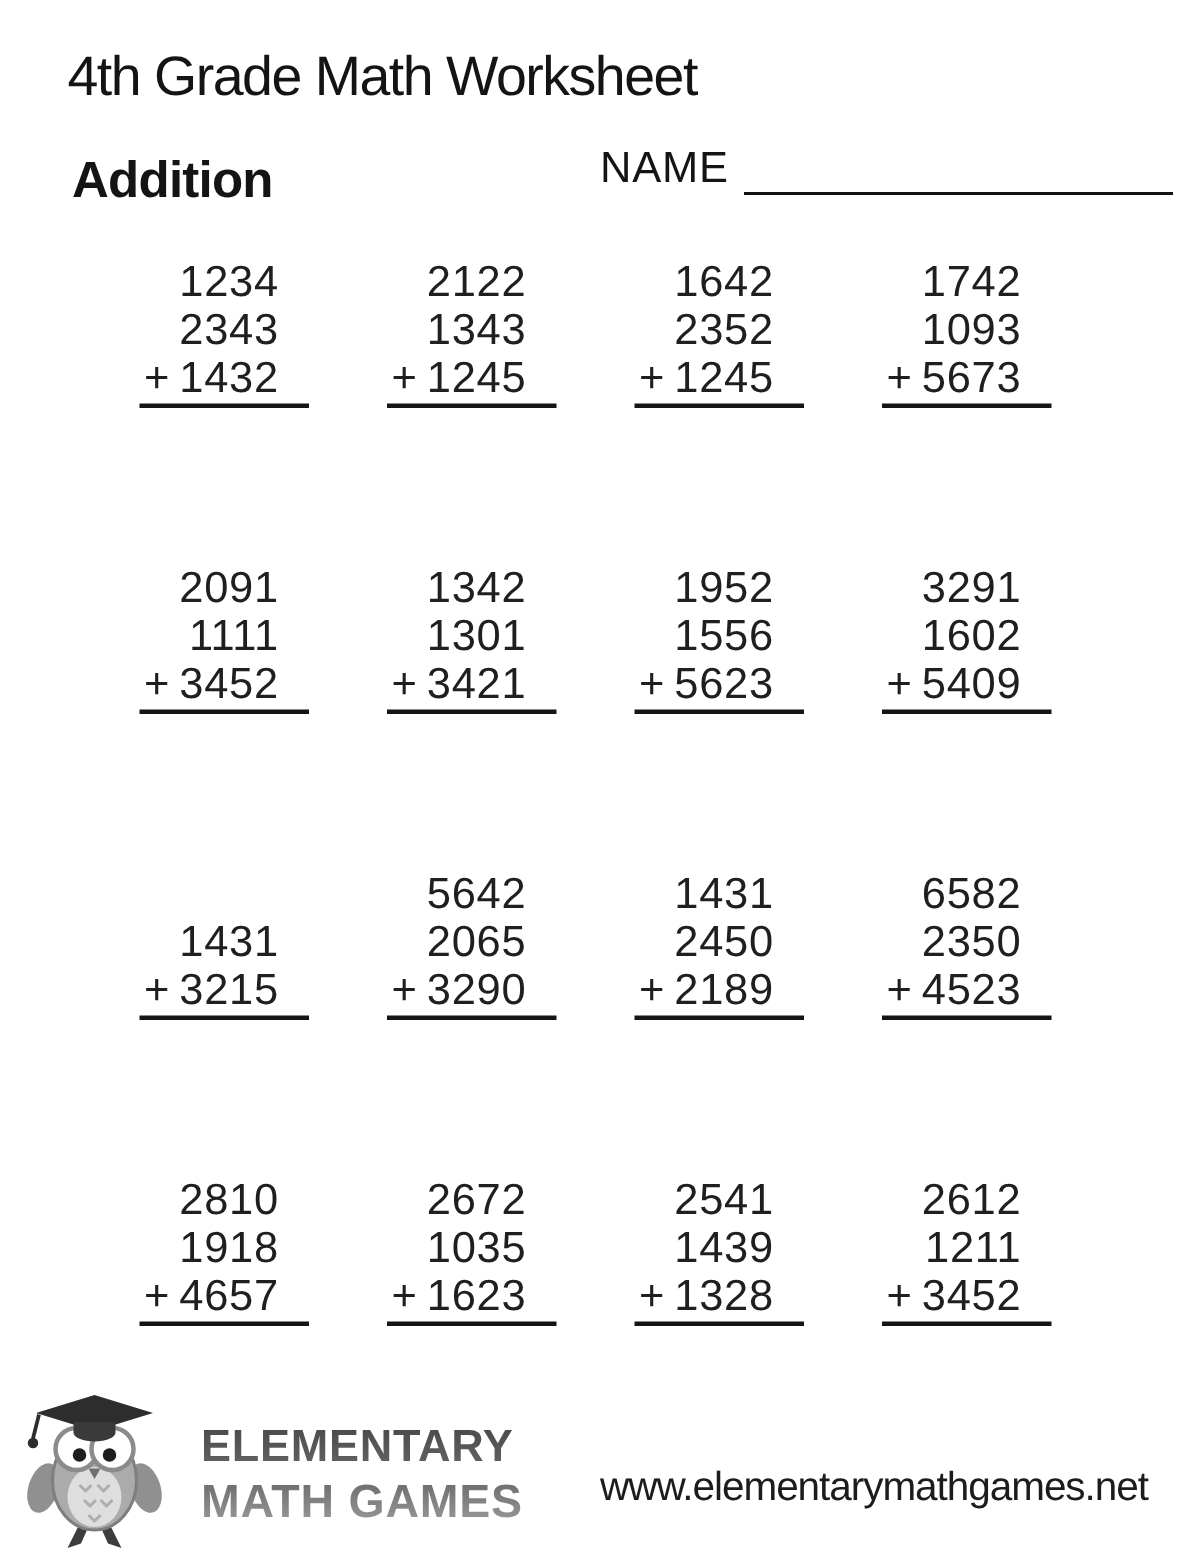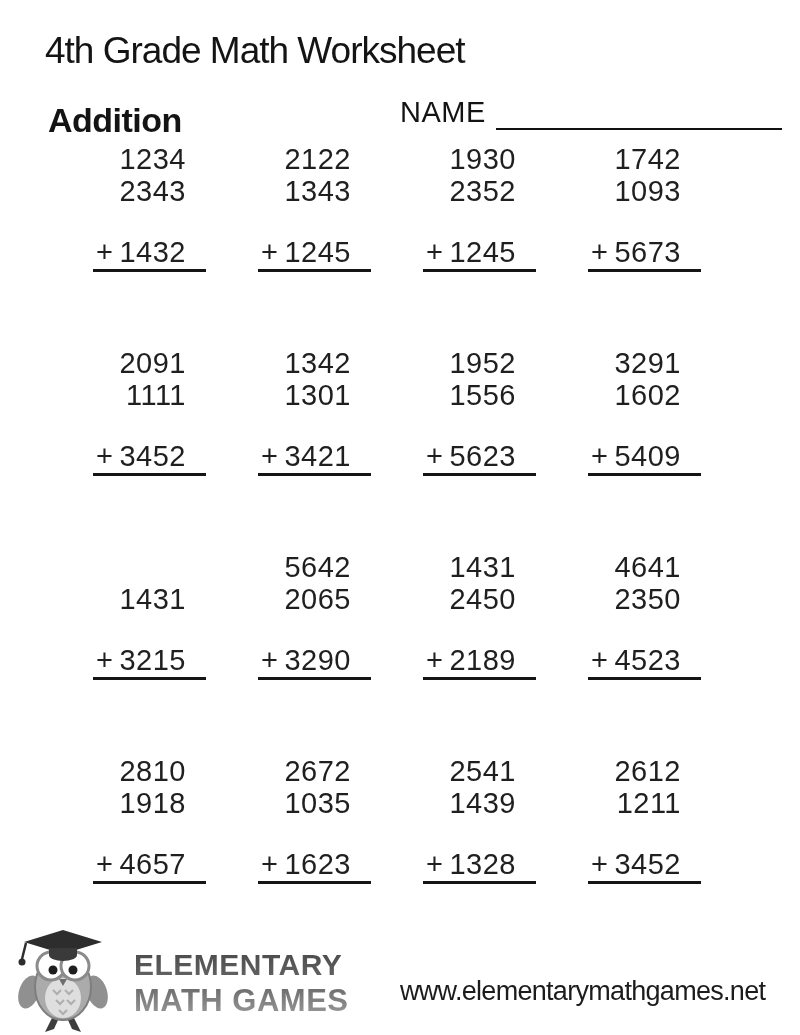--- a/index.html
+++ b/index.html
@@ -81,21 +81,21 @@
     letter-spacing: 0.5px;
   }
   .addend-row {
     display: flex;
     justify-content: space-between;
     align-items: baseline;
   }
   .plus {
     padding-left: 3px;
   }
-  .addend-row .addend { flex: 1; margin-top: 29px; }
+  .addend-row .addend { flex: 1; }
 
   
   .owl {
     position: absolute;
     left: 12px;
     top: 926px;
     width: 104px;
     height: 108px;
   }
   .logo-text {
@@ -153,21 +153,21 @@
     <div class="problem">
       <span class="addend">2122</span>
       <span class="addend">1343</span>
       <span class="addend-row">
           <span class="plus">+</span>
           <span class="addend">1245</span>
         </span>
     </div>
 
     <div class="problem">
-      <span class="addend">1930</span>
+      <span class="addend">1642</span>
       <span class="addend">2352</span>
       <span class="addend-row">
           <span class="plus">+</span>
           <span class="addend">1245</span>
         </span>
     </div>
 
     <div class="problem">
       <span class="addend">1742</span>
       <span class="addend">1093</span>
@@ -233,21 +233,21 @@
     <div class="problem">
       <span class="addend">1431</span>
       <span class="addend">2450</span>
       <span class="addend-row">
           <span class="plus">+</span>
           <span class="addend">2189</span>
         </span>
     </div>
 
     <div class="problem">
-      <span class="addend">4641</span>
+      <span class="addend">6582</span>
       <span class="addend">2350</span>
       <span class="addend-row">
           <span class="plus">+</span>
           <span class="addend">4523</span>
         </span>
     </div>
 
     <div class="problem">
       <span class="addend">2810</span>
       <span class="addend">1918</span>

